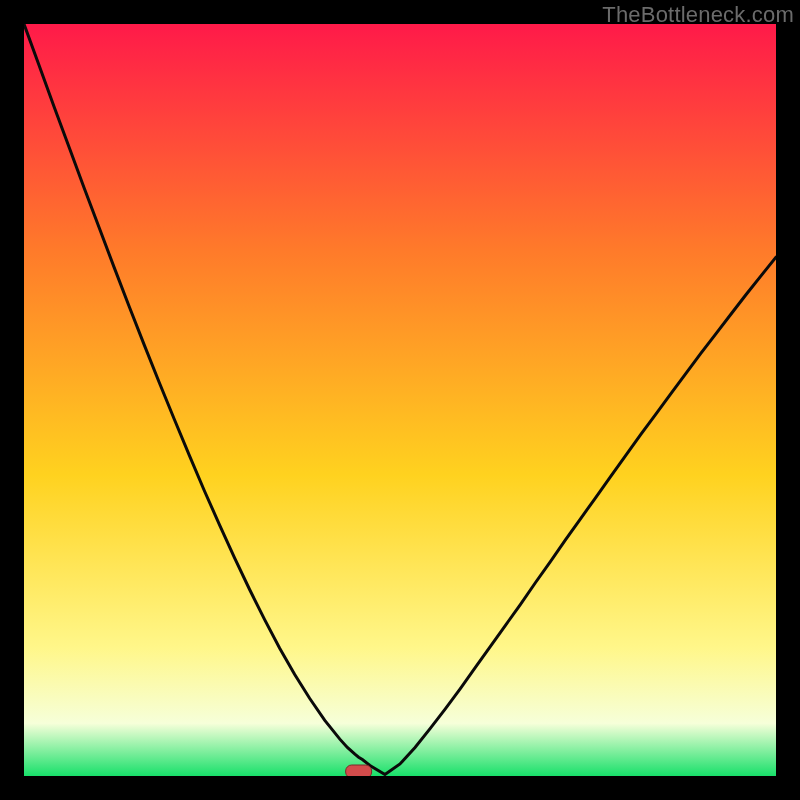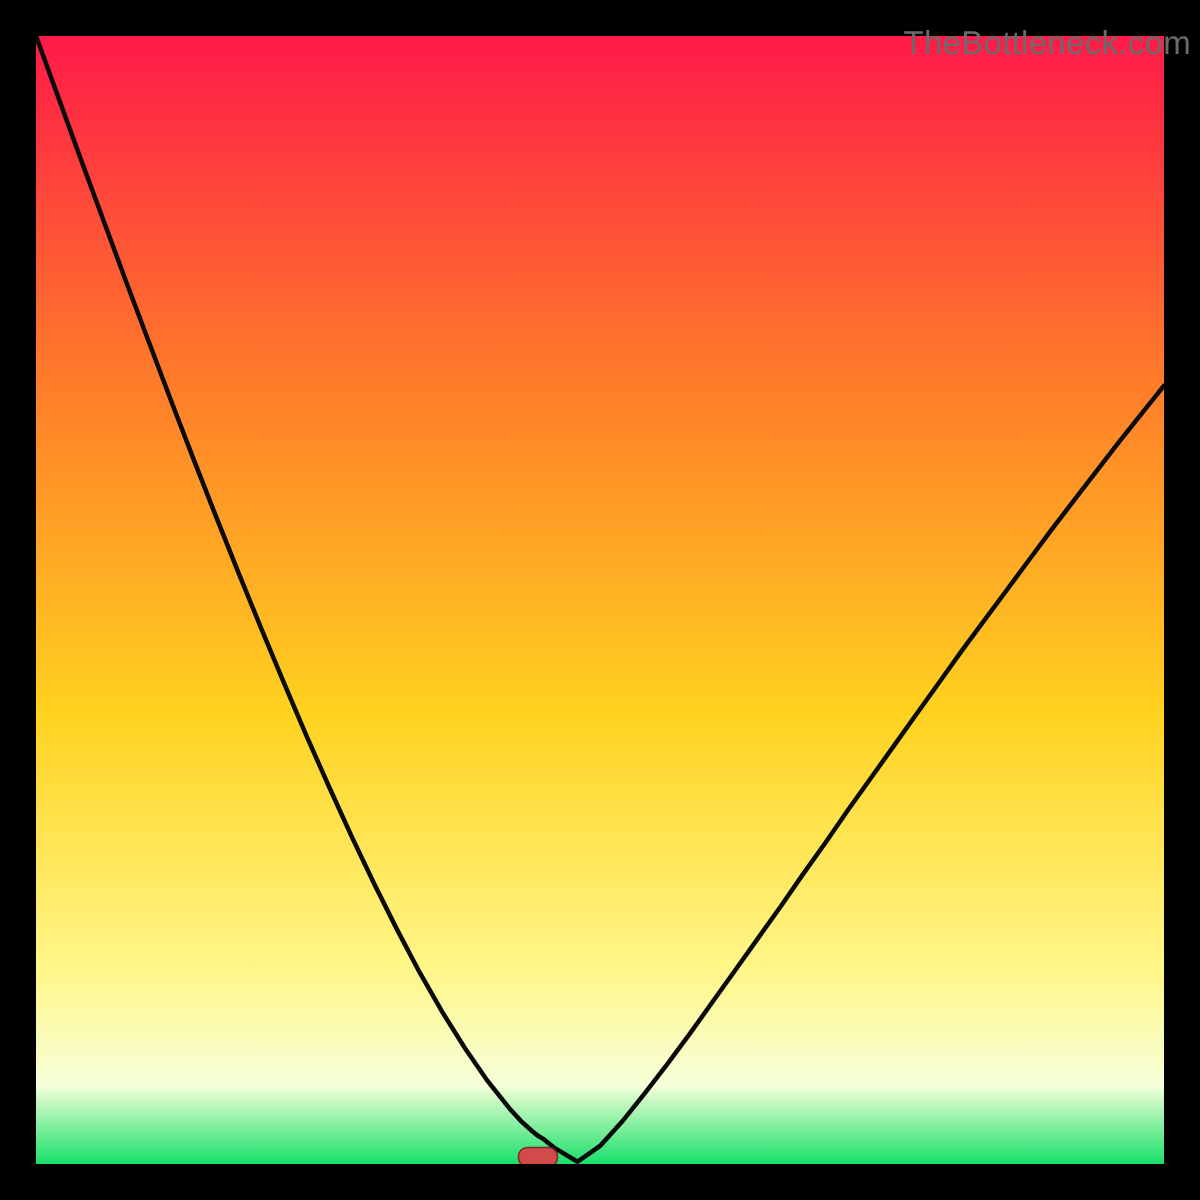--- a/index.html
+++ b/index.html
@@ -21,21 +21,21 @@
   }
   .plot {
     position: absolute;
     left: 0;
     top: 0;
     width: 752px;
     height: 752px;
   }
   .watermark {
     position: absolute;
-    top: 16px;
+    top: 2px;
     right: 6px;
     color: #6b6b6b;
     font-size: 22px;
     letter-spacing: 0.2px;
     font-weight: 500;
     font-family: Arial, Helvetica, sans-serif;
     user-select: none;
   }
 </style>
 </head>

